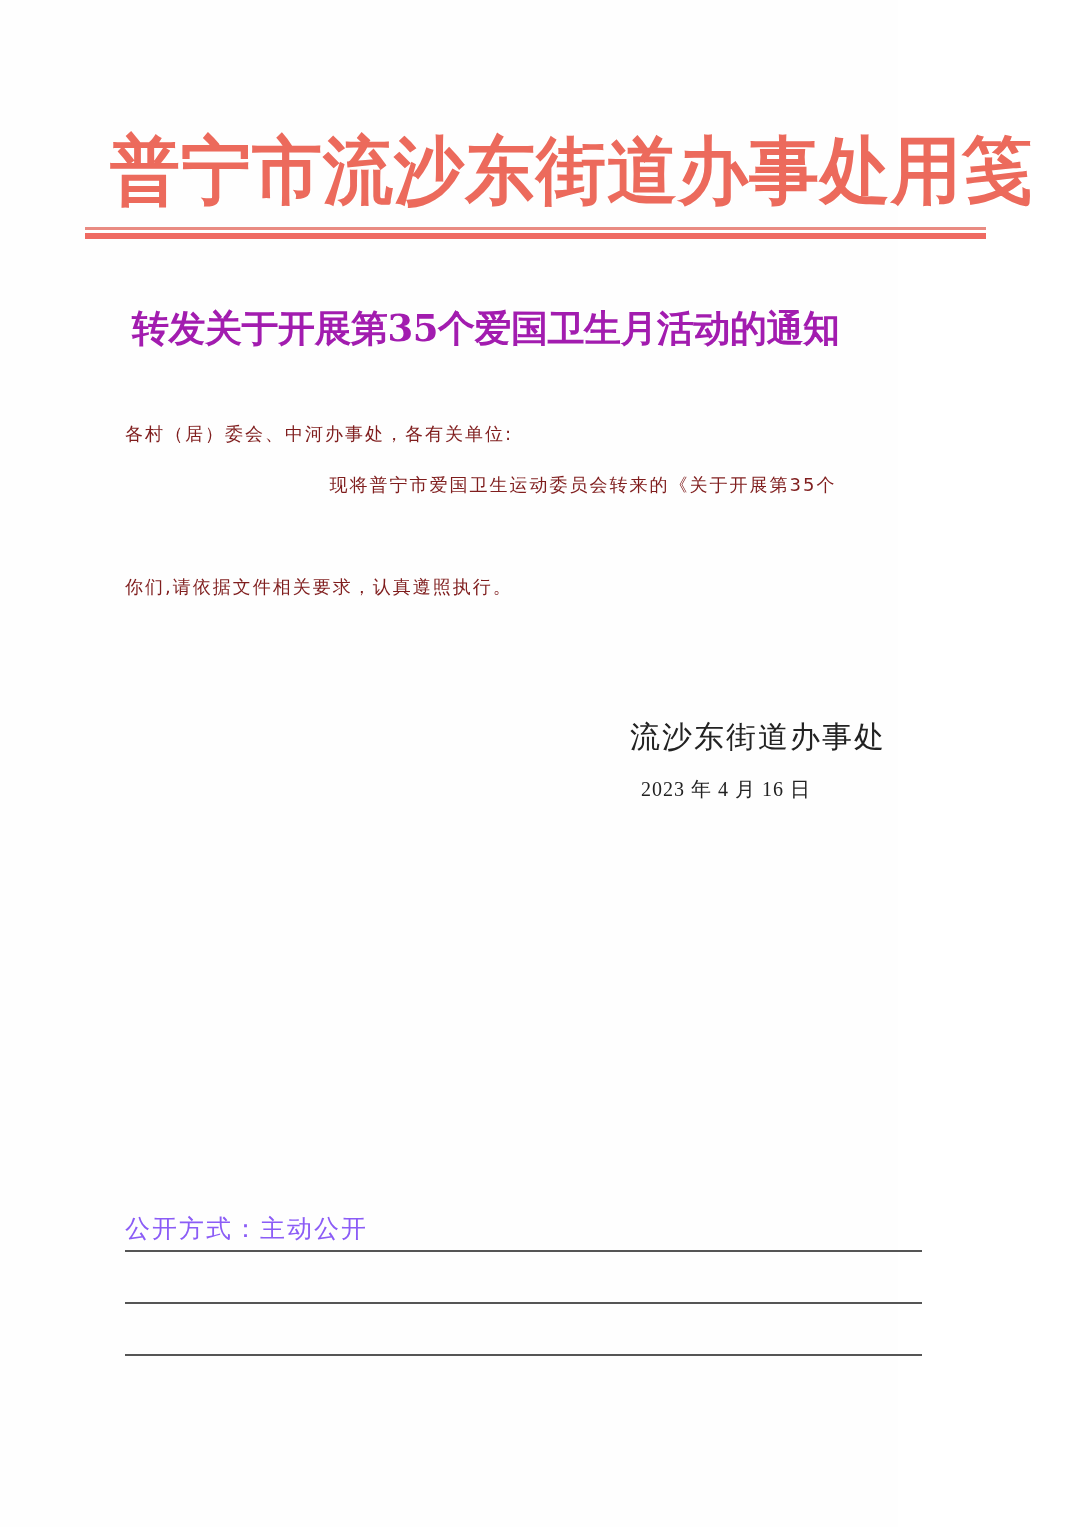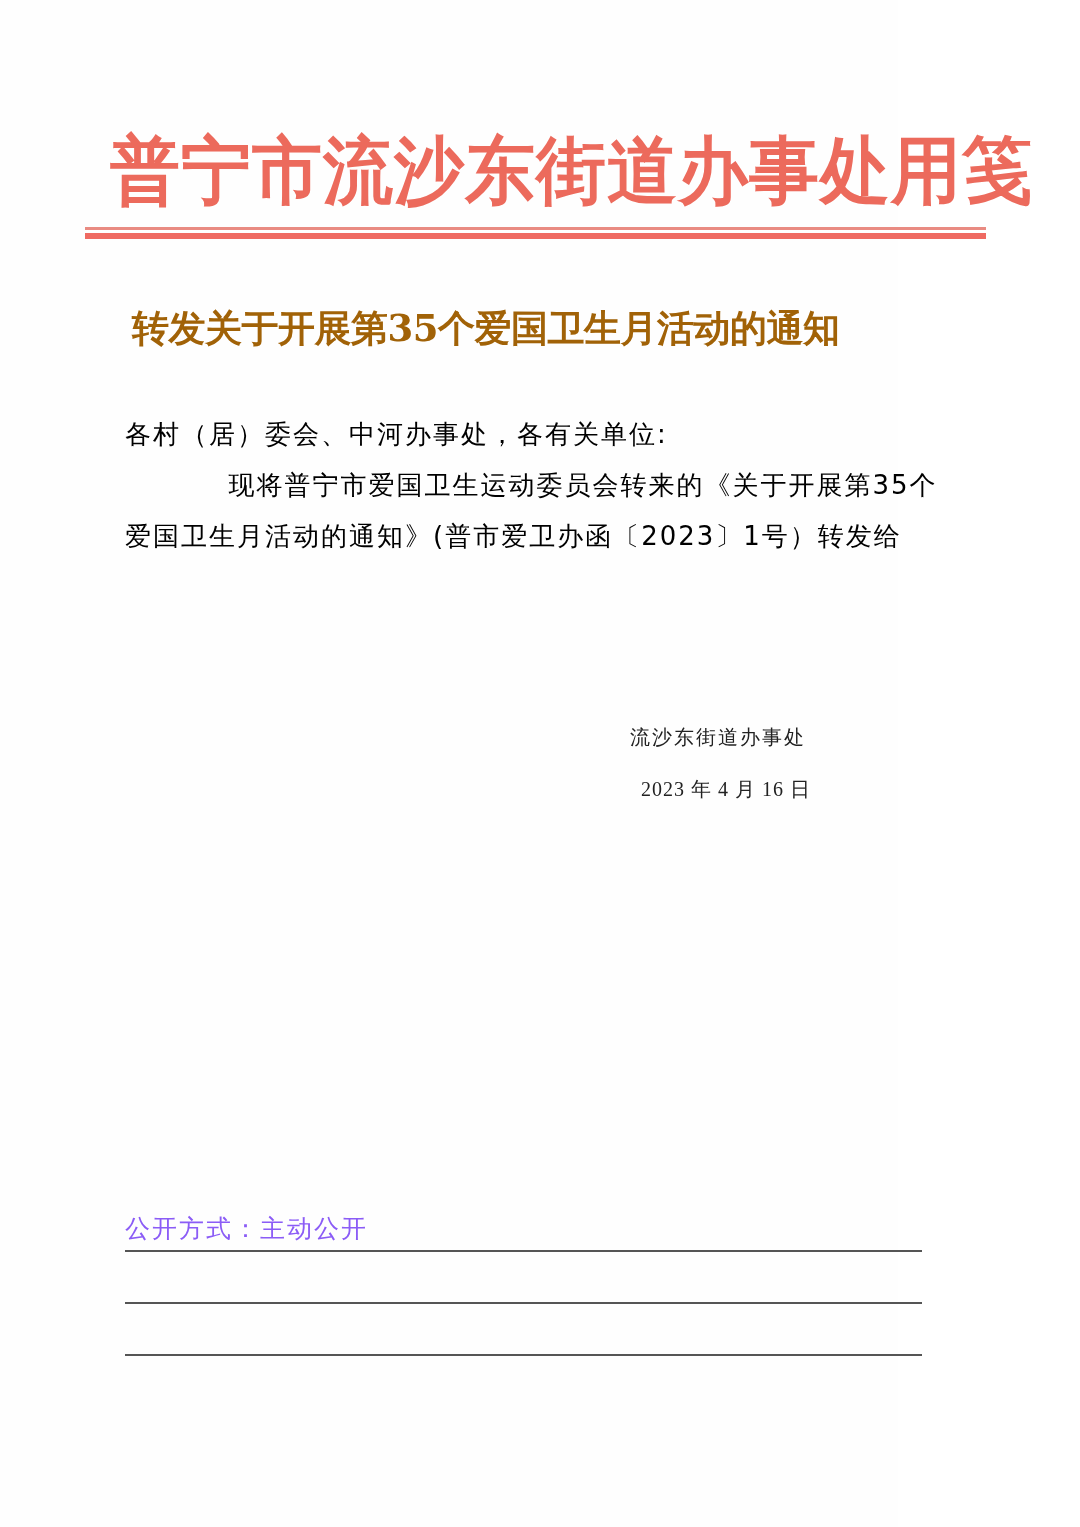--- a/index.html
+++ b/index.html
@@ -56,44 +56,44 @@
     }
     .doc-title {
       position: absolute;
       left: 132px;
       top: 302px;
       width: 800px;
       font-family: "DejaVu Serif", "Liberation Serif", serif;
       font-weight: bold;
       font-size: 37px;
       line-height: 52px;
-      color: #a16207;
+      color: #a21caf;
       white-space: nowrap;
       letter-spacing: -0.5px;
     }
     .body-text {
       position: absolute;
       left: 125px;
       width: 800px;
       font-family: "DejaVu Sans", "Liberation Sans", sans-serif;
-      font-size: 26px;
+      font-size: 18px;
       line-height: 52px;
-      color: #000000;
+      color: #7f1d1d;
       white-space: nowrap;
       letter-spacing: 2px;
     }
     .salutation { top: 408px; }
     .para-line-1 { top: 459px; left: 183px; text-align: center; }
     .para-line-2 { top: 510px; }
     .para-line-3 { top: 561px; }
 
     .signature {
       position: absolute;
       font-family: Liberation Sans, sans-serif;
-      font-size: 20px;
+      font-size: 30px;
       line-height: 52px;
       color: #222222;
       white-space: nowrap;
       letter-spacing: 2px;
     }
     .sig-org { left: 630px; top: 711px; }
     .sig-date {
       left: 641px; top: 763px;
       font-family: "Liberation Serif", "DejaVu Serif", serif;
       font-size: 20px;
@@ -146,21 +146,21 @@
 <div class="page">
 
   <div class="letterhead">普宁市流沙东街道办事处用笺</div>
   <div class="rule-thin"></div>
   <div class="rule-thick"></div>
 
   <div class="doc-title">转发关于开展第35个爱国卫生月活动的通知</div>
 
   <div class="body-text salutation">各村（居）委会、中河办事处，各有关单位:</div>
   <div class="body-text para-line-1">现将普宁市爱国卫生运动委员会转来的《关于开展第35个</div>
-  <div class="body-text para-line-2">爱国卫生月活动的通知》(普市爱卫办函〔2023〕1号）转发给</div>
+  <div class="body-text para-line-3">你们,请依据文件相关要求，认真遵照执行。</div>
 
   <div class="signature sig-org">流沙东街道办事处</div>
   <div class="signature sig-date">2023 年 4 月 16 日</div>
 
   <div class="footer-row footer-row-1">
     <span class="footer-left">公开方式：主动公开</span>
   </div>
   <div class="footer-rule footer-rule-1"></div>
 
   <div class="footer-rule footer-rule-2"></div>

